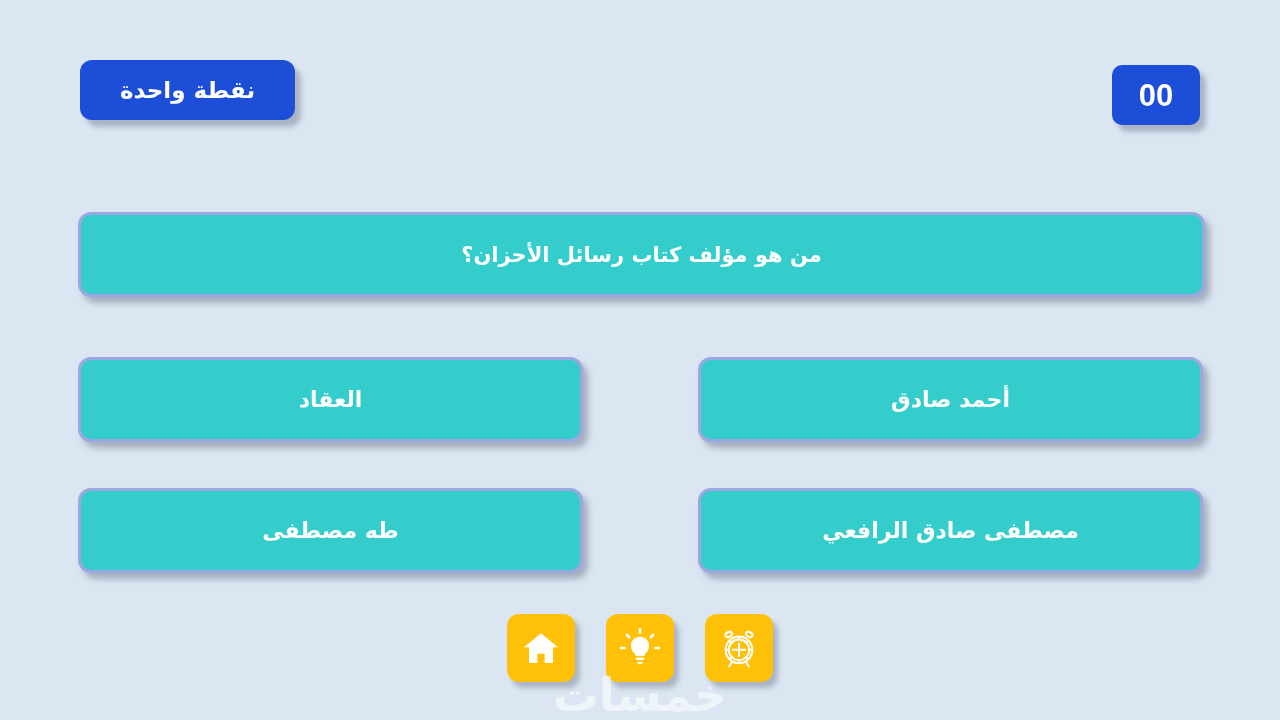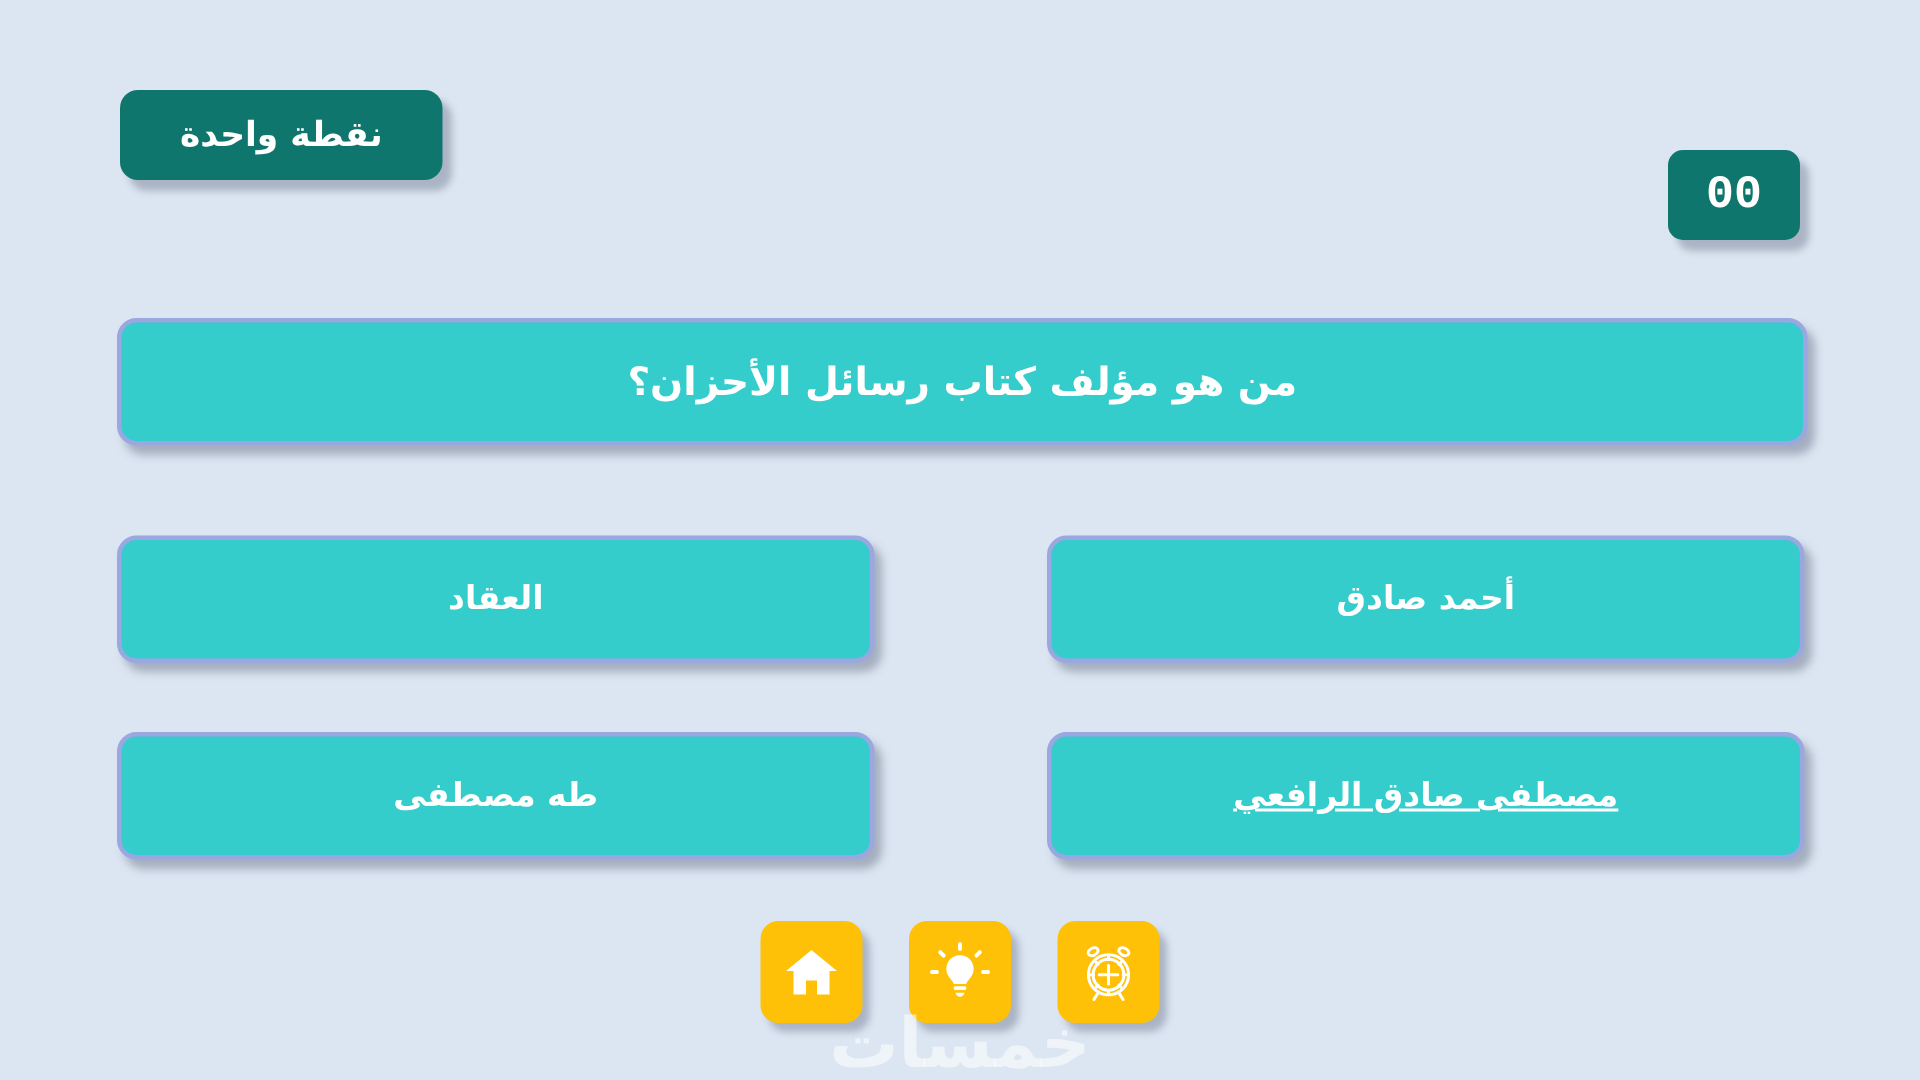--- a/index.html
+++ b/index.html
@@ -17,21 +17,21 @@
 
   #stage {
     position: relative;
     width: 1280px;
     height: 720px;
   }
 
   
   .badge {
     position: absolute;
-    background: #0f766e;
+    background: #1d4ed8;
     color: #ffffff;
     border-radius: 12px;
     display: flex;
     align-items: center;
     justify-content: center;
     font-weight: bold;
     box-shadow: 6px 7px 5px rgba(110,120,140,0.45);
     text-align: center;
     box-sizing: border-box;
     line-height: 1;
@@ -53,23 +53,22 @@
     height: 58px;
     font-size: 23px;
   }
 
   #badge-timer {
     left: 1112px;
     top: 65px;
     width: 88px;
     height: 60px;
     font-size: 31px;
-    font-family: Liberation Mono, monospace;
+    font-family: Liberation Sans, sans-serif;
     border-radius: 10px;
-    margin-top: 35px;
   }
 
   
   .teal-panel {
     position: absolute;
     background: #35cccc;
     border: 3px solid #9aa7e0;
     border-radius: 13px;
     color: #ffffff;
     display: flex;
@@ -80,34 +79,34 @@
     box-shadow: 5px 6px 6px rgba(110,120,140,0.5);
     text-align: center;
     user-select: none;
   }
 
   #question-banner {
     left: 78px;
     top: 212px;
     width: 1127px;
     height: 85px;
-    font-size: 26px;
+    font-size: 21px;
     text-align: center;
   }
 
   .answer-btn {
     width: 505px;
     height: 85px;
     font-size: 22px;
   }
 
   #answer-0 { left: 78px;  top: 357px; }
   #answer-1 { left: 698px; top: 357px; }
   #answer-2 { left: 78px;  top: 488px; }
-  #answer-3 { left: 698px; top: 488px; text-decoration: underline; }
+  #answer-3 { left: 698px; top: 488px; }
 
   
   #toolbar {
     position: absolute;
     left: 0;
     top: 614px;
     width: 1280px;
     display: flex;
     justify-content: center;
     gap: 31px;

